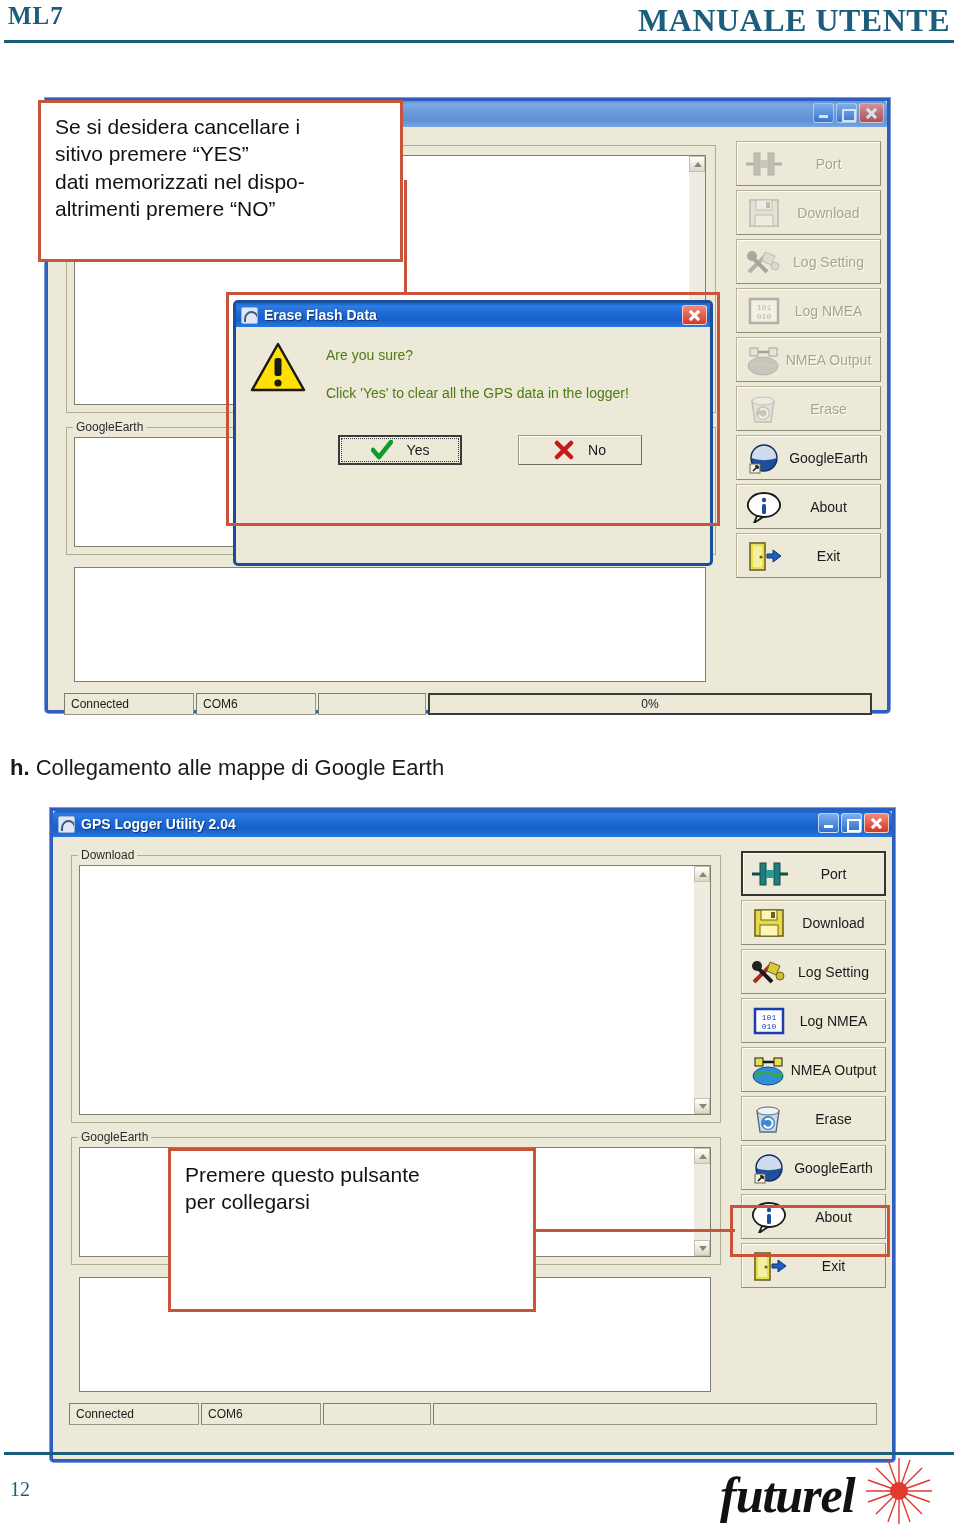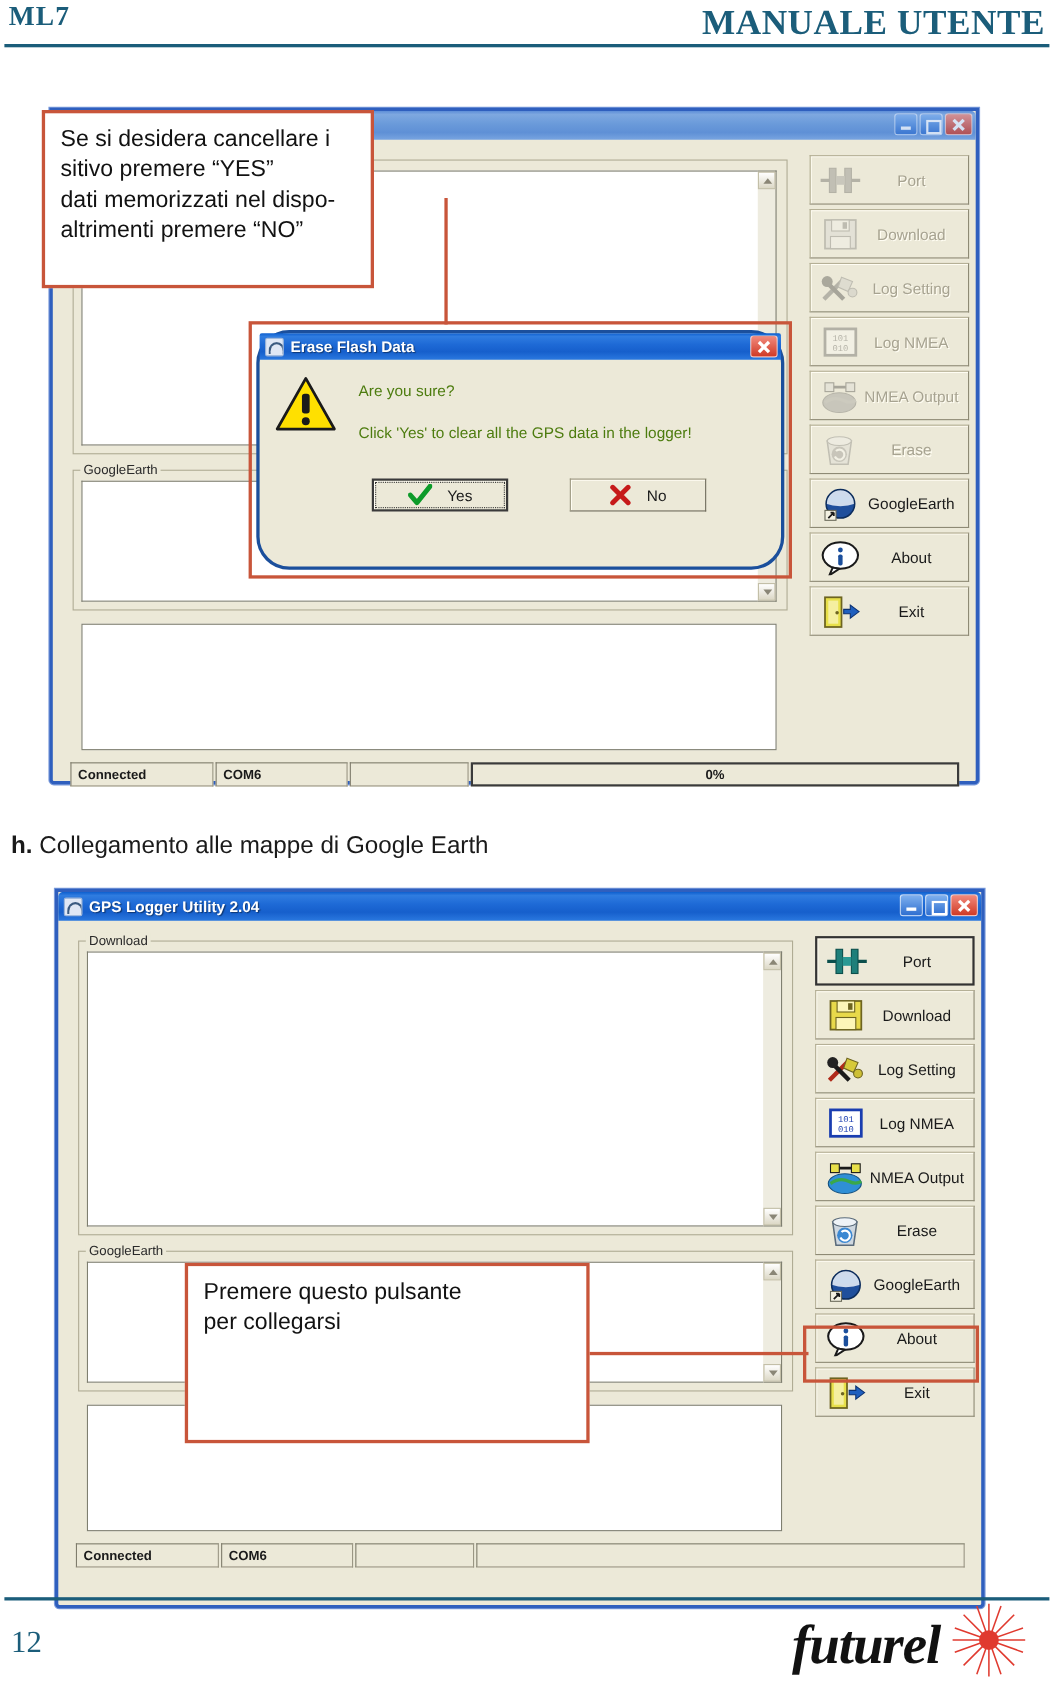--- a/index.html
+++ b/index.html
@@ -25,21 +25,21 @@
     color:#1b5d7a; letter-spacing:0.5px;
   }
   .hdr-rule {
     position:absolute; left:4px; top:40px; width:950px; height:3px;
     background:#1b5d7a;
   }
 
   
   .ftr-rule { position:absolute; left:4px; top:1452px; width:950px; height:3px; background:#1b5d7a; }
   .ftr-page { position:absolute; left:10px; top:1478px; font-family:"Liberation Serif",serif;
-              font-size:28px; color:#1b5d7a; }
+              font-size:20px; color:#1b5d7a; }
   .logo-wrap { position:absolute; right:20px; top:1462px; width:220px; height:64px; }
   .logo-text {
     position:absolute; left:0; top:4px;
     font-family:"Liberation Serif", serif; font-style:italic; font-weight:bold;
     font-size:50px; color:#111; letter-spacing:-1px;
   }
   .logo-star { position:absolute; right:6px; top:-6px; width:70px; height:70px; }
 
   
   .sect-head {
@@ -135,21 +135,21 @@
     display:flex; align-items:center; position:relative;
     font-size:14px; color:#1a1a1a;
   }
   .xbtn.sel { border:2px solid #333; }
   .xbtn .ico { width:42px; height:32px; margin-left:6px; flex:0 0 auto; position:relative; }
   .xbtn .lbl { flex:1; text-align:center; padding-right:8px; white-space:nowrap; }
   .xbtn.disabled .lbl { color:#a7a391; text-shadow:1px 1px 0 #fffdf3; }
   .xbtn.disabled .ico { opacity:.32; filter:grayscale(1); }
 
   
-  .statusbar { position:absolute; display:flex; height:22px;font-weight:bold; }
+  .statusbar { position:absolute; display:flex; height:22px; }
   .sb-cell {
     border:1px solid #9a9684; border-top-color:#7f7c6c; border-left-color:#7f7c6c;
     background:#ece9d8; font-size:12px; color:#1a1a1a;
     display:flex; align-items:center; padding-left:6px; margin-right:2px;
   }
   .sb-cell.progress { justify-content:center; padding-left:0; border:2px solid #3a3a3a; font-size:12px;}
 
   
   .dlg {
     position:absolute; background:#ece9d8;
@@ -313,21 +313,21 @@
 
       <div class="statusbar" style="left:16px; top:566px; width:810px;">
         <div class="sb-cell" style="width:130px;">Connected</div>
         <div class="sb-cell" style="width:120px;">COM6</div>
         <div class="sb-cell" style="width:108px;"></div>
         <div class="sb-cell progress" style="flex:1;">0%</div>
       </div>
     </div>
   </div>
 
-  <div class="dlg" style="left:233px; top:300px; width:480px; height:218px; z-index:20;border-radius:30px;">
+  <div class="dlg" style="left:233px; top:300px; width:480px; height:266px; z-index:20;">
     <div class="titlebar">
       <div class="tb-icon"></div>
       <div class="tb-title">Erase Flash Data</div>
       <div class="tb-btns">
         <div class="tb-btn close"></div>
       </div>
     </div>
     <div class="dlg-body" style="height:188px;">
 
       <svg class="warn-ico" viewBox="0 0 56 52">
@@ -350,21 +350,21 @@
         </svg>
         <span>No</span>
       </div>
     </div>
   </div>
 
   <div class="hl-box" style="left:226px; top:292px; width:494px; height:234px;"></div>
 
   <div class="conn" style="left:404px; top:180px; width:3px; height:115px;"></div>
 
-  <div class="callout" style="left:38px; top:100px; width:302px; height:162px;">
+  <div class="callout" style="left:38px; top:100px; width:365px; height:162px;">
     <div>Se si desidera cancellare i</div>
     <div>sitivo premere “YES”</div>
     <div>dati memorizzati nel dispo-</div>
     <div>altrimenti premere “NO”</div>
   </div>
 
   <div class="sect-head">
     <b>h.</b>
     <span>Collegamento alle mappe di Google Earth</span>
   </div>

